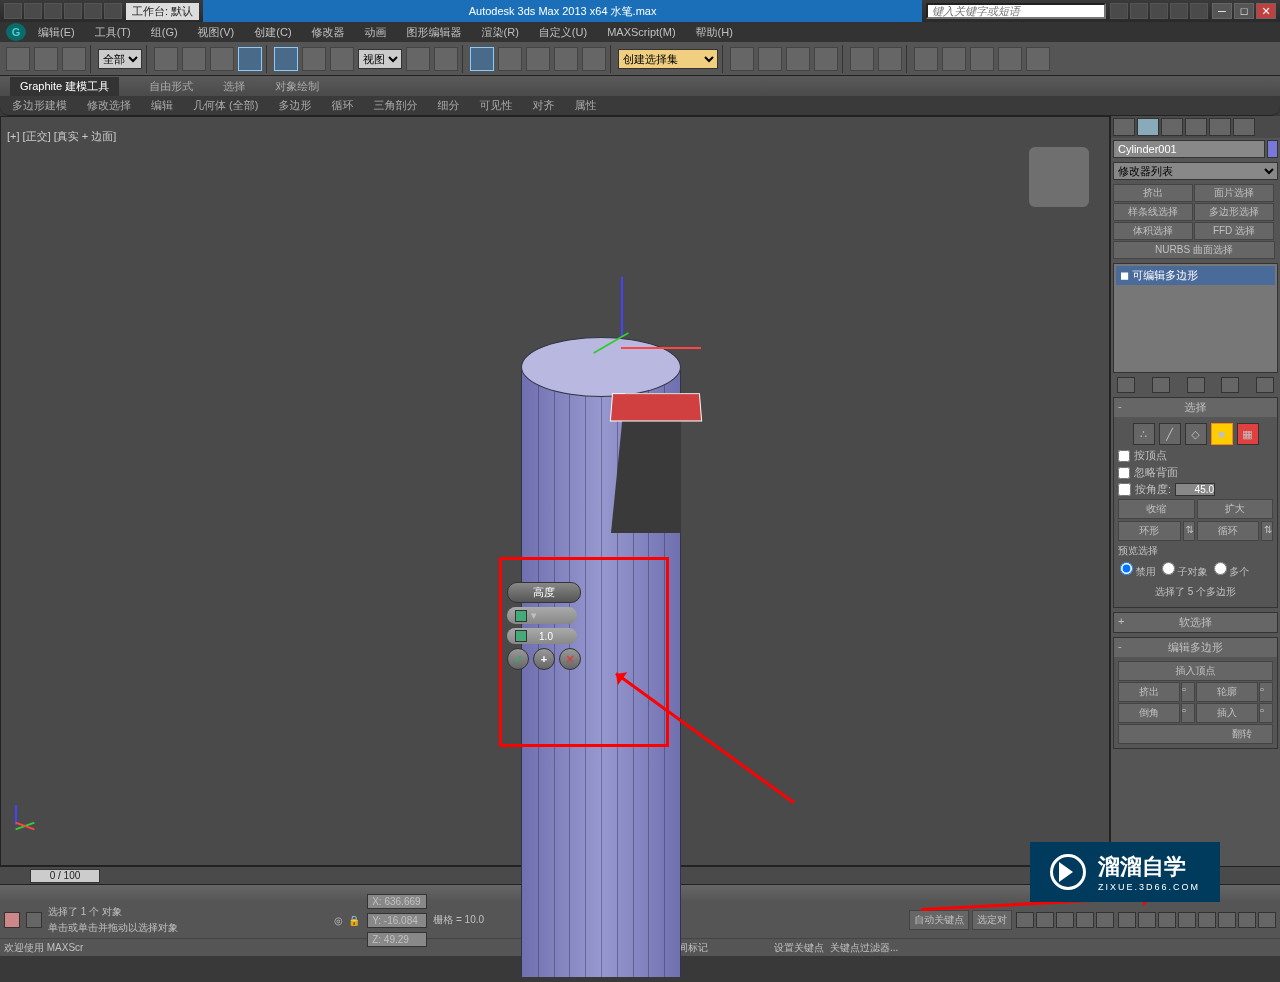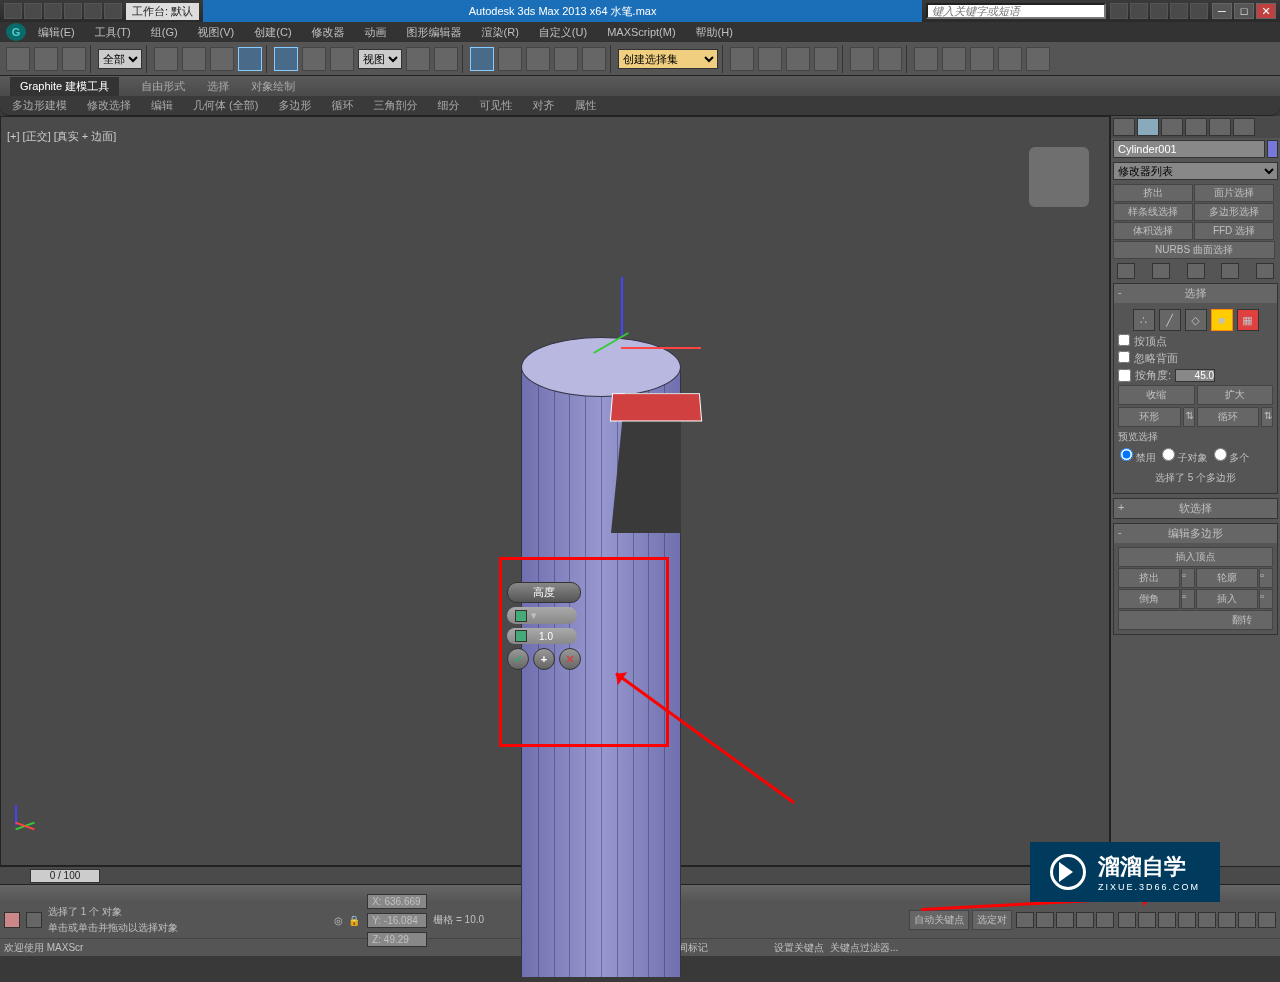--- a/index.html
+++ b/index.html
@@ -14,21 +14,21 @@
 .titlebar .winbtns span { width: 20px; height: 16px; background: #555; border: 1px solid #666; text-align: center; line-height: 14px; color: #fff; }
 .titlebar .winbtns .close { background: #c04040; }
 .menubar { height: 20px; background: #333; display: flex; align-items: center; padding: 0 6px; gap: 4px; }
 .menubar .logo { width: 20px; height: 18px; background: #0a6b6b; border-radius: 50%; display: flex; align-items: center; justify-content: center; color: #5cc; font-weight: bold; }
 .menubar span.m { padding: 2px 8px; cursor: pointer; }
 .toolbar1 { height: 34px; background: #555; border-bottom: 1px solid #222; display: flex; align-items: center; padding: 0 6px; gap: 4px; }
 .toolbar1 .btn { width: 24px; height: 24px; background: #666; border: 1px solid #444; }
 .toolbar1 select { background: #ccc; border: 1px solid #333; height: 20px; font-size: 11px; }
 .toolbar1 .sep { width: 4px; height: 28px; border-left: 1px solid #333; }
 .toolbar1 .btn.active { background: #4a6a8a; border-color: #8cf; }
-.ribbon { height: 20px; background: linear-gradient(#5a5a5a,#4a4a4a); display: flex; align-items: center; padding: 0 10px; gap: 22px; }
+.ribbon { height: 20px; background: linear-gradient(#5a5a5a,#4a4a4a); display: flex; align-items: center; padding: 0 10px; gap: 30px; }
 .ribbon span { color: #aaa; }
 .ribbon span.active { color: #fff; background: #333; padding: 2px 10px; }
 .ribbontabs { height: 20px; background: #3a3a3a; display: flex; align-items: center; padding: 0 6px; gap: 8px; border-bottom: 1px solid #222; border-radius: 9px; }
 .ribbontabs span { padding: 2px 6px; color: #aaa; }
 .main { display: flex; height: 750px; }
 .viewport { flex: 1; background: #4a4a4a; position: relative; border: 1px solid #222; }
 .viewport .vplabel { position: absolute; top: 12px; left: 6px; color: #ccc; font-size: 11px; }
 .viewport .viewcube { position: absolute; top: 30px; right: 20px; width: 60px; height: 60px; background: #888; border-radius: 6px; opacity: 0.6; }
 .viewport .axis { position: absolute; bottom: 20px; left: 10px; width: 40px; height: 40px; }
 .viewport .axis .z { position: absolute; width: 2px; height: 20px; background: #44f; left: 4px; top: 0; }
@@ -51,21 +51,21 @@
 .stackbtns span { width: 18px; height: 16px; background: #666; border: 1px solid #333; }
 .rollout { margin: 2px; border: 1px solid #333; }
 .rollout .hdr { background: #666; text-align: center; padding: 2px; font-size: 11px; position: relative; }
 .rollout .hdr::before { content: "-"; position: absolute; left: 4px; }
 .rollout.plus .hdr::before { content: "+"; }
 .rollout .body { padding: 4px; background: #555; }
 .subobj { display: flex; justify-content: center; gap: 4px; padding: 2px; }
 .subobj span { width: 22px; height: 22px; background: #666; border: 1px solid #333; display: flex; align-items: center; justify-content: center; }
 .subobj span.active { background: #ffcc00; border-color: #f80; }
 .subobj span.poly { background: #e04040; }
-.chk { display: flex; gap: 4px; padding: 1px 0; font-size: 11px; }
+.chk { display: flex; align-items: center; gap: 4px; padding: 1px 0; font-size: 11px; }
 .chk input { width: 12px; height: 12px; }
 .spinrow { display: flex; align-items: center; gap: 4px; padding: 1px 0; }
 .spinrow input[type=text] { width: 40px; background: #888; border: 1px solid #333; color: #fff; font-size: 10px; text-align: right; }
 .btnrow { display: flex; gap: 2px; padding: 1px 0; }
 .btnrow span { flex: 1; background: #666; border: 1px solid #444; text-align: center; padding: 2px; font-size: 10px; }
 .radios { display: flex; gap: 6px; padding: 2px; font-size: 10px; }
 .seltext { text-align: center; padding: 4px; font-size: 10px; }
 .editpoly-btns { display: flex; flex-wrap: wrap; gap: 1px; }
 .editpoly-btns .row { display: flex; width: 100%; gap: 1px; }
 .editpoly-btns .b { flex: 1; background: #666; border: 1px solid #444; text-align: center; padding: 2px; font-size: 10px; }
@@ -290,20 +290,23 @@
     </div>
     <div class="modbtns">
       <span>挤出</span>
       <span>面片选择</span>
       <span>样条线选择</span>
       <span>多边形选择</span>
       <span>体积选择</span>
       <span>FFD 选择</span>
       <span style="width:162px">NURBS 曲面选择</span>
     </div>
+    <div class="modstack">
+      <div class="item">◼ <span>可编辑多边形</span></div>
+    </div>
     <div class="stackbtns">
       <span></span>
       <span></span>
       <span></span>
       <span></span>
       <span></span>
     </div>
 
     <div class="rollout">
       <div class="hdr">选择</div>

